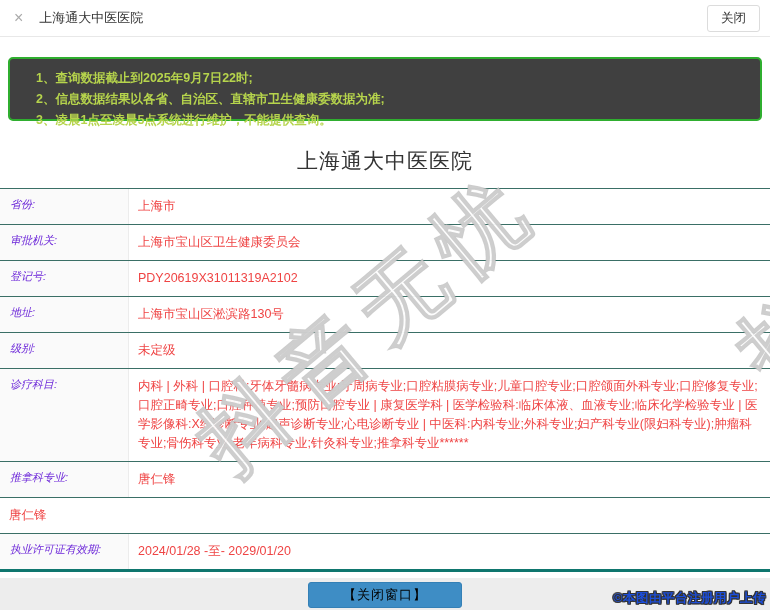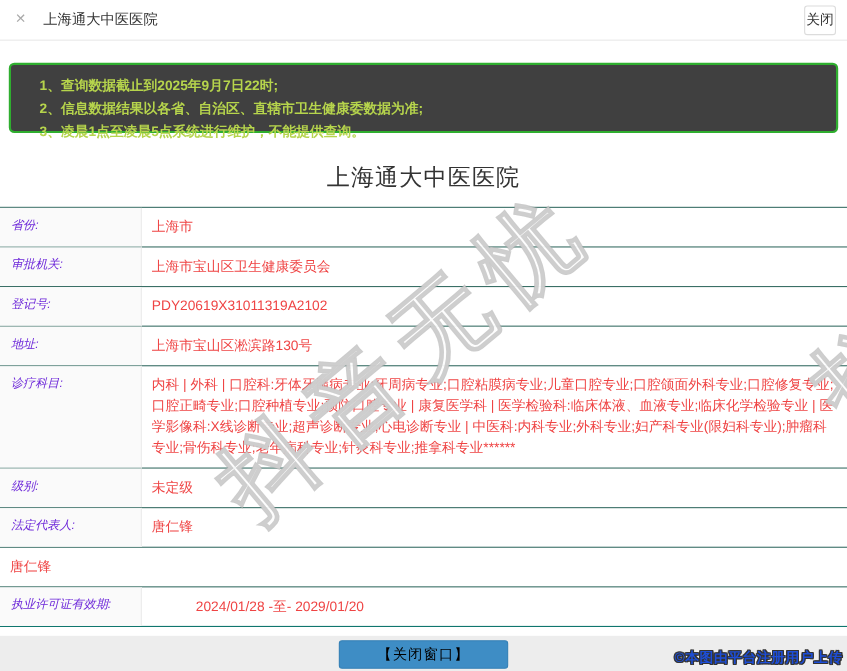--- a/index.html
+++ b/index.html
@@ -13,41 +13,41 @@
   
   .topbar {
     height:37px; display:flex; align-items:center;
     border-bottom:1px solid #e8e8e8; background:#fff; padding:0 10px;
   }
   .close-x { color:#aaa; font-size:16px; padding:0 8px 0 4px; cursor:pointer; }
   .topbar-title { font-size:13px; color:#333; margin-left:8px; }
   .topbar-spacer { flex:1; }
   .btn-close-top {
     font-size:12.5px; color:#333; background:#fff; border:1px solid #dcdcdc;
-    border-radius:3px; padding:4px 1px; cursor:pointer;
+    border-radius:3px; padding:4px 13px; cursor:pointer;
   }
 
   
   .notice {
     margin:20px 8px 0 8px; background:#404040; border:2px solid #2fae2f;
     border-radius:5px; padding:9px 10px 9px 26px; height:64px;
   }
   .notice-line {
     color:#b6d44c; font-size:12.5px; font-weight:bold; line-height:21px;
     white-space:nowrap;
   }
 
   
   .main-title {
     text-align:center; font-size:21px; color:#333; font-weight:500;
     margin-top:26px; letter-spacing:1px;
   }
   .info-table { margin-top:13px; width:770px; }
   .row { display:flex; border-top:1px solid #3a6f66; }
-  .row:last-child { border-bottom:1px solid #0f766e;gap:40px; }
+  .row:last-child { border-bottom:3px solid #0f766e; }
   .cell-label {
     width:129px; background:#fafafa; border-right:1px solid #ececec;
     padding:8px 6px 8px 10px; font-size:11px; color:#6d28d9; flex-shrink:0;font-style:italic;
   }
   .cell-value {
     flex:1; padding:8px 12px 8px 9px; font-size:12.5px; color:#ef4444;
     line-height:19px;
   }
 
   
@@ -110,29 +110,29 @@
     </div>
     <div class="row">
       <div class="cell-label">登记号:</div>
       <div class="cell-value">PDY20619X31011319A2102</div>
     </div>
     <div class="row">
       <div class="cell-label">地址:</div>
       <div class="cell-value">上海市宝山区淞滨路130号</div>
     </div>
     <div class="row">
+      <div class="cell-label">级别:</div>
+      <div class="cell-value">未定级</div>
+    </div>
+    <div class="row">
       <div class="cell-label">诊疗科目:</div>
       <div class="cell-value">内科 | 外科 | 口腔科:牙体牙髓病专业;牙周病专业;口腔粘膜病专业;儿童口腔专业;口腔颌面外科专业;口腔修复专业;口腔正畸专业;口腔种植专业;预防口腔专业 | 康复医学科 | 医学检验科:临床体液、血液专业;临床化学检验专业 | 医学影像科:X线诊断专业;超声诊断专业;心电诊断专业 | 中医科:内科专业;外科专业;妇产科专业(限妇科专业);肿瘤科专业;骨伤科专业;老年病科专业;针灸科专业;推拿科专业******</div>
     </div>
     <div class="row">
-      <div class="cell-label">级别:</div>
-      <div class="cell-value">未定级</div>
-    </div>
-    <div class="row">
-      <div class="cell-label">法定代表人:</div>
+      <div class="cell-label">推拿科专业:</div>
       <div class="cell-value">唐仁锋</div>
     </div>
     <div class="row">
       <div class="cell-value">唐仁锋</div>
     </div>
     <div class="row">
       <div class="cell-label">执业许可证有效期:</div>
       <div class="cell-value">2024/01/28 -至- 2029/01/20</div>
     </div>
   </div>

